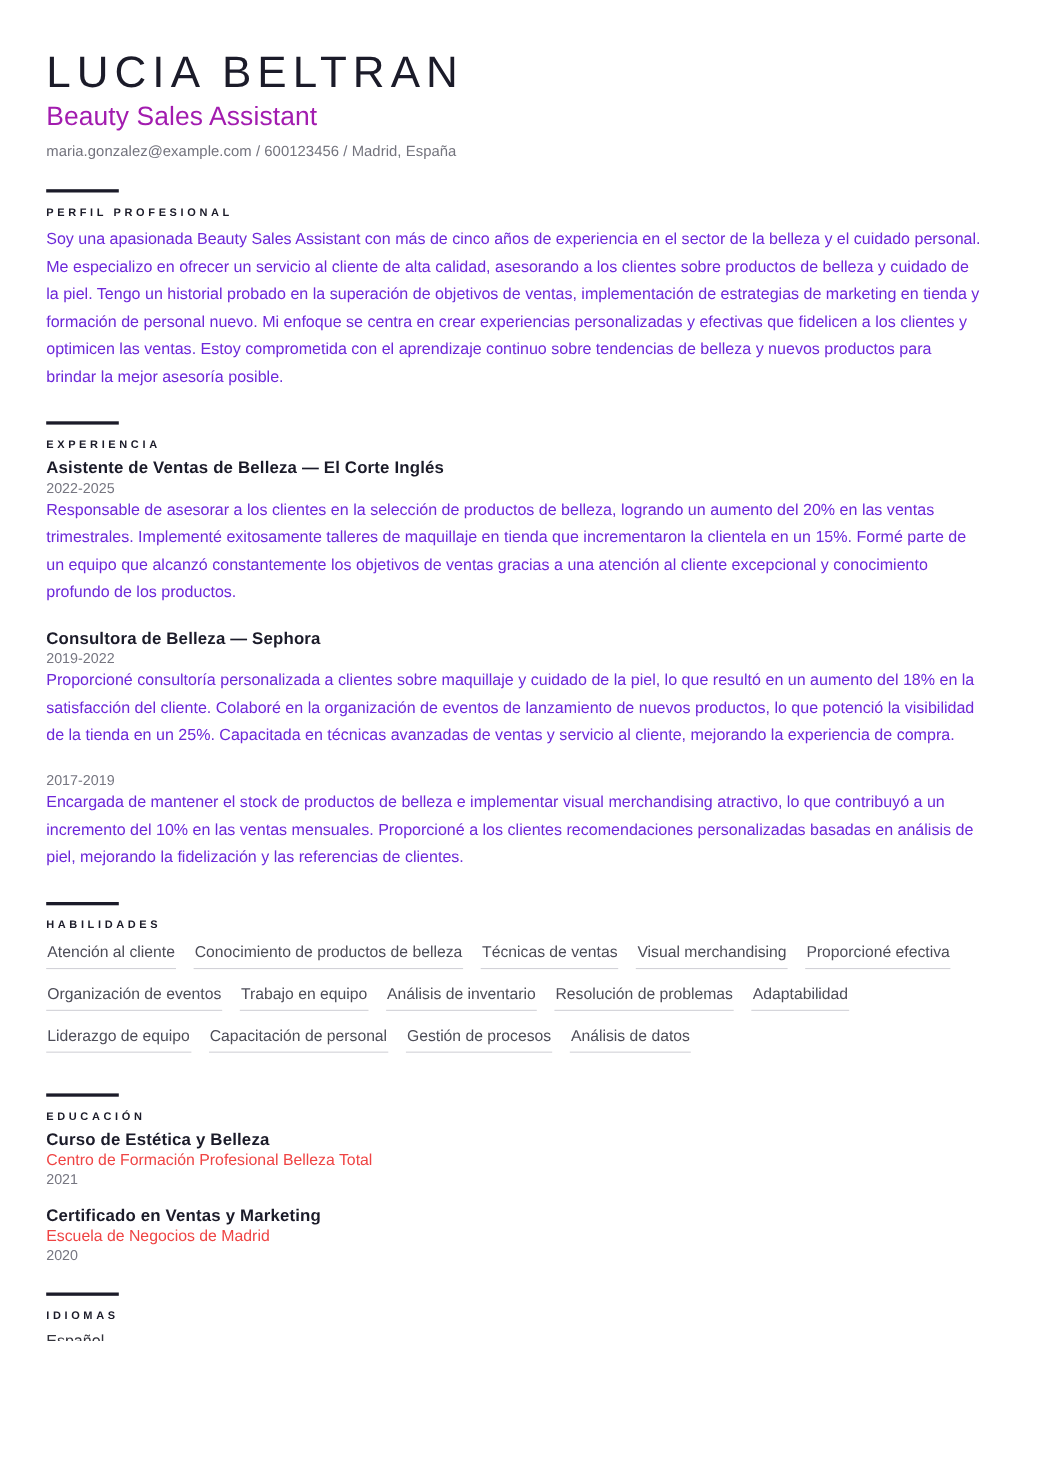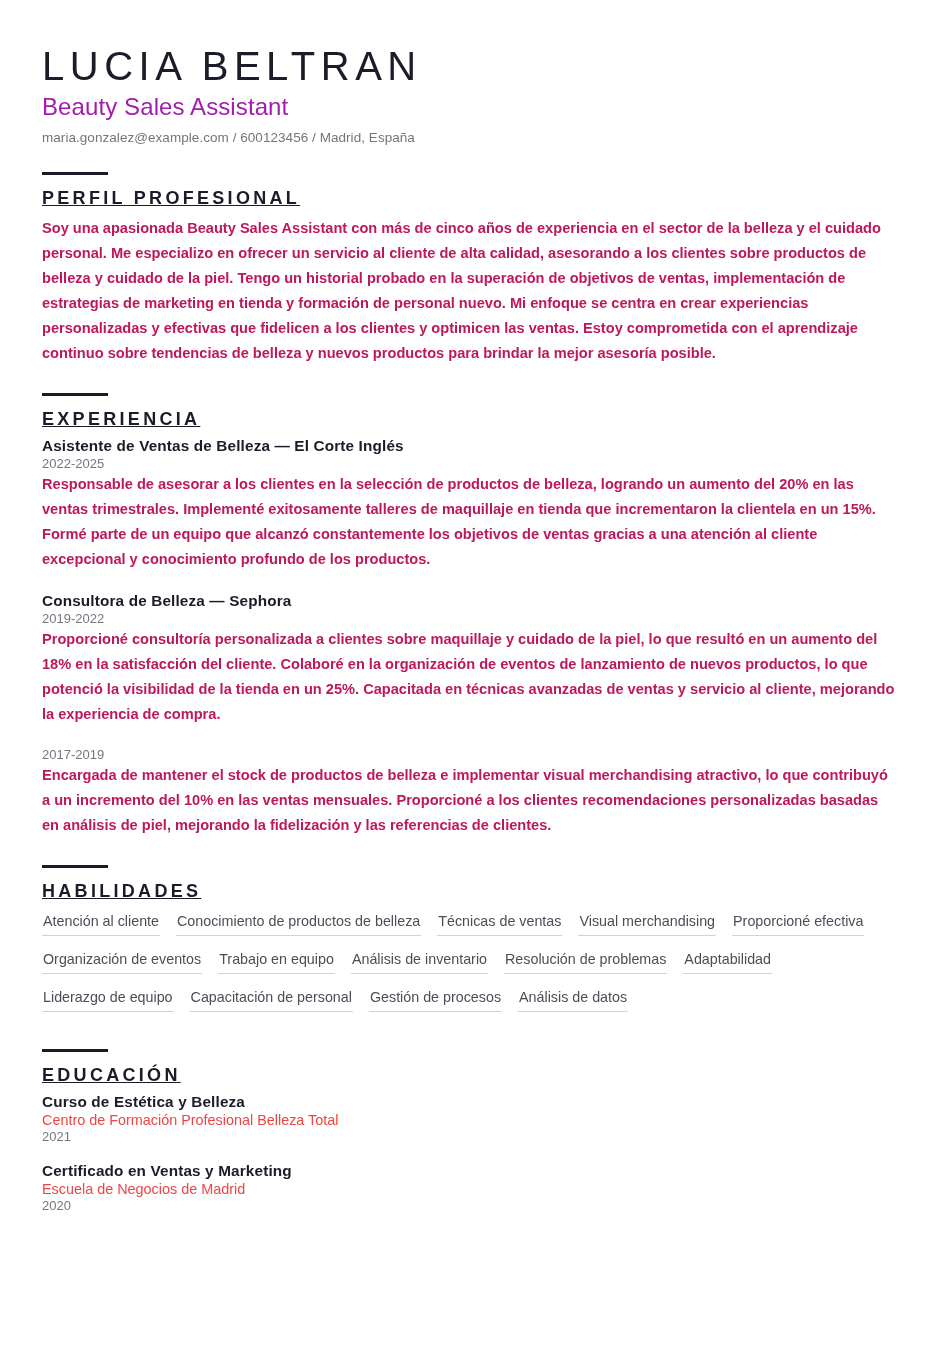--- a/index.html
+++ b/index.html
@@ -52,36 +52,34 @@
     margin-top: 27px;
   }
   .section.tight { margin-top: 26px; }
   .rule {
     width: 66px;
     height: 3px;
     background: #1b1b29;
     margin-bottom: 13px;
   }
   .section-title {
-    font-size: 18px;
+    font-size: 10px;
     font-weight: 700;
     letter-spacing: 3.3px;
     color: #1b1b29;
     margin: 0 0 7px 0;
-    text-decoration: underline;
   }
 
   
   .body-text {
     font-size: 14.6px;
     line-height: 25px;
-    color: #be185d;
+    color: #6d28d9;
     margin: 0;
     max-width: 880px;
-    font-weight: bold;
   }
 
   
   .job { margin-bottom: 20px; }
   .job:last-child { margin-bottom: 0; }
   .job-heading {
     font-size: 15.3px;
     font-weight: 700;
     color: #1b1b29;
     letter-spacing: 0.15px;

